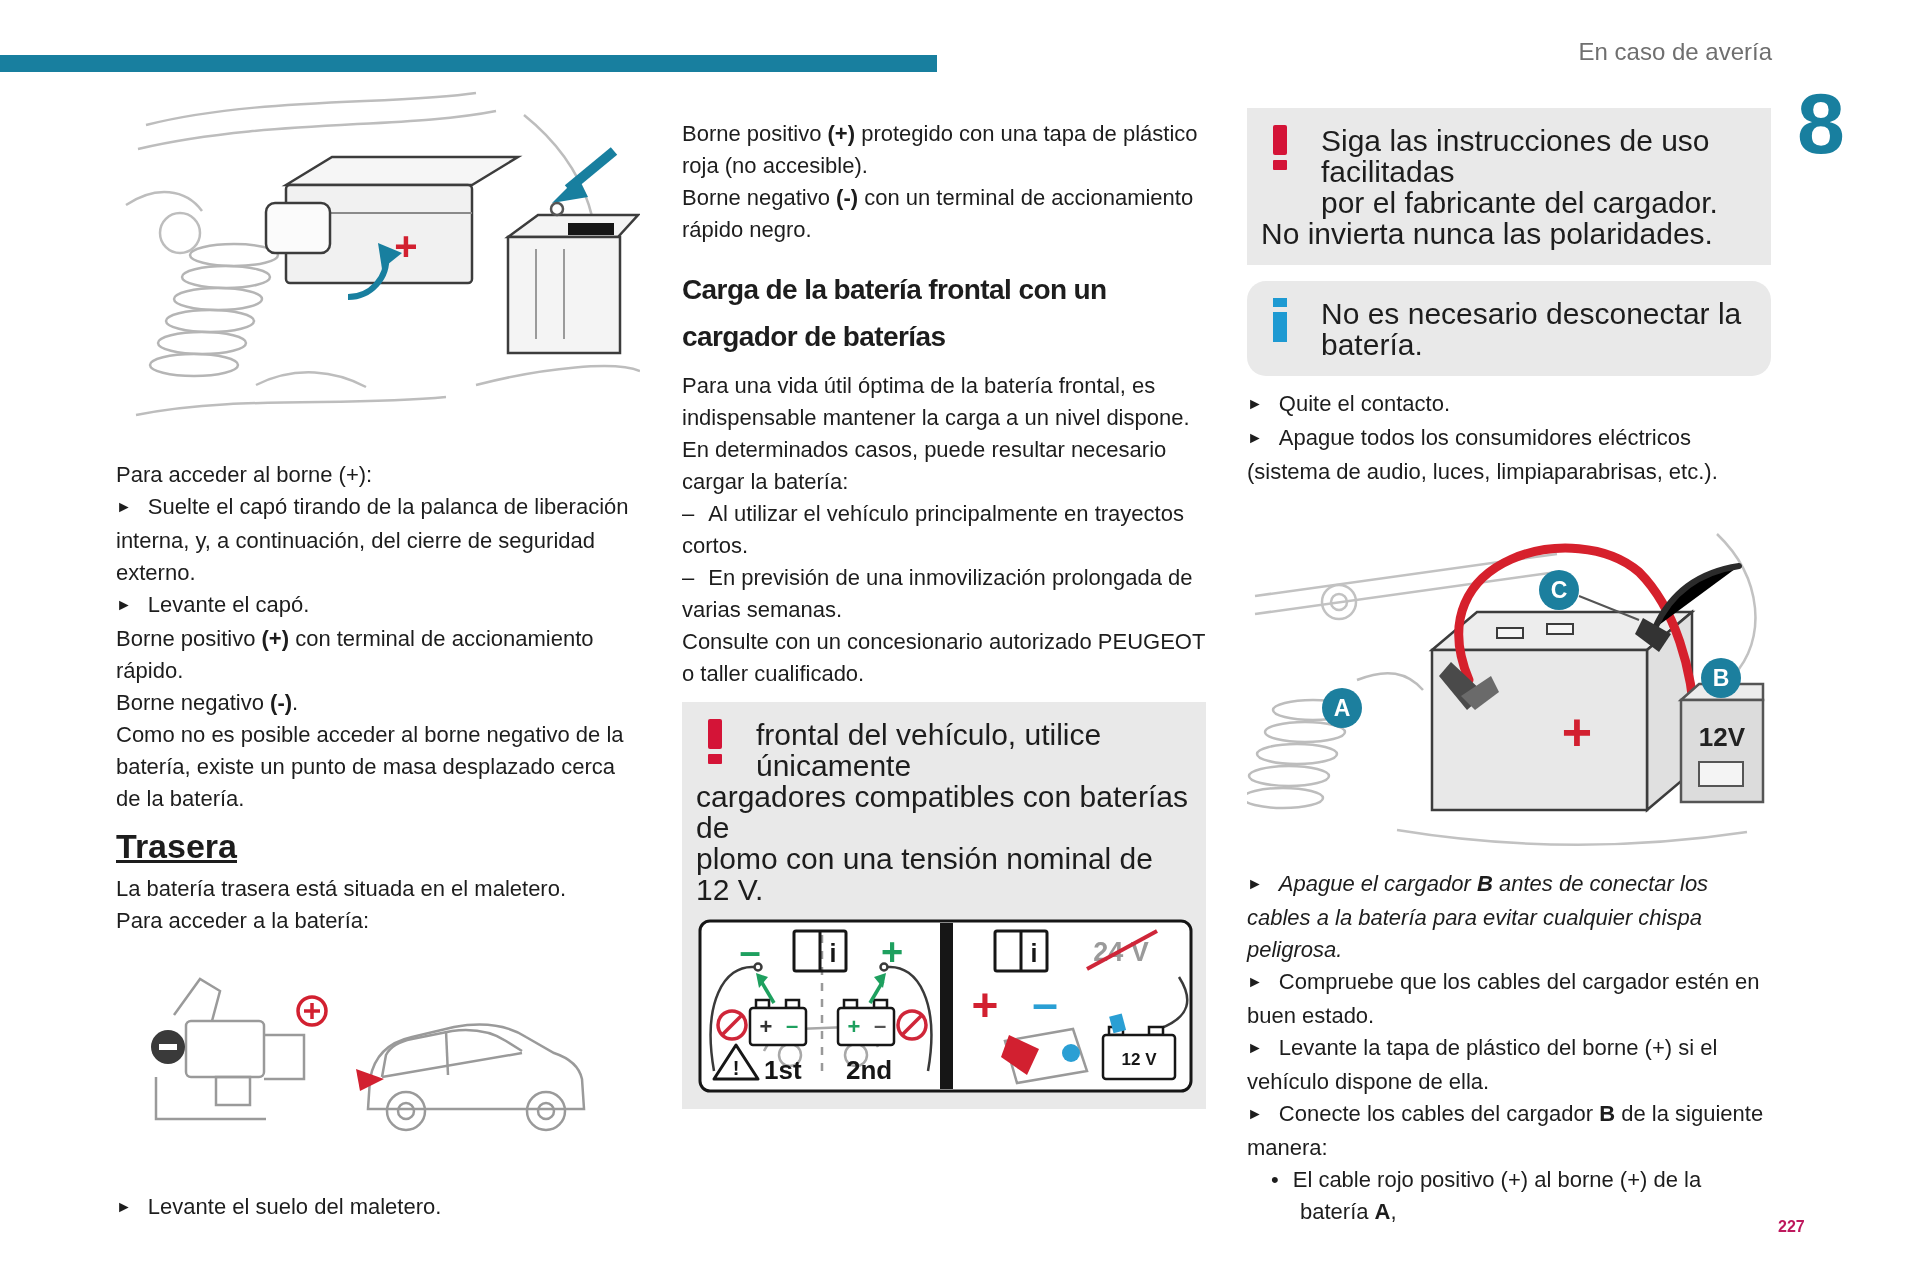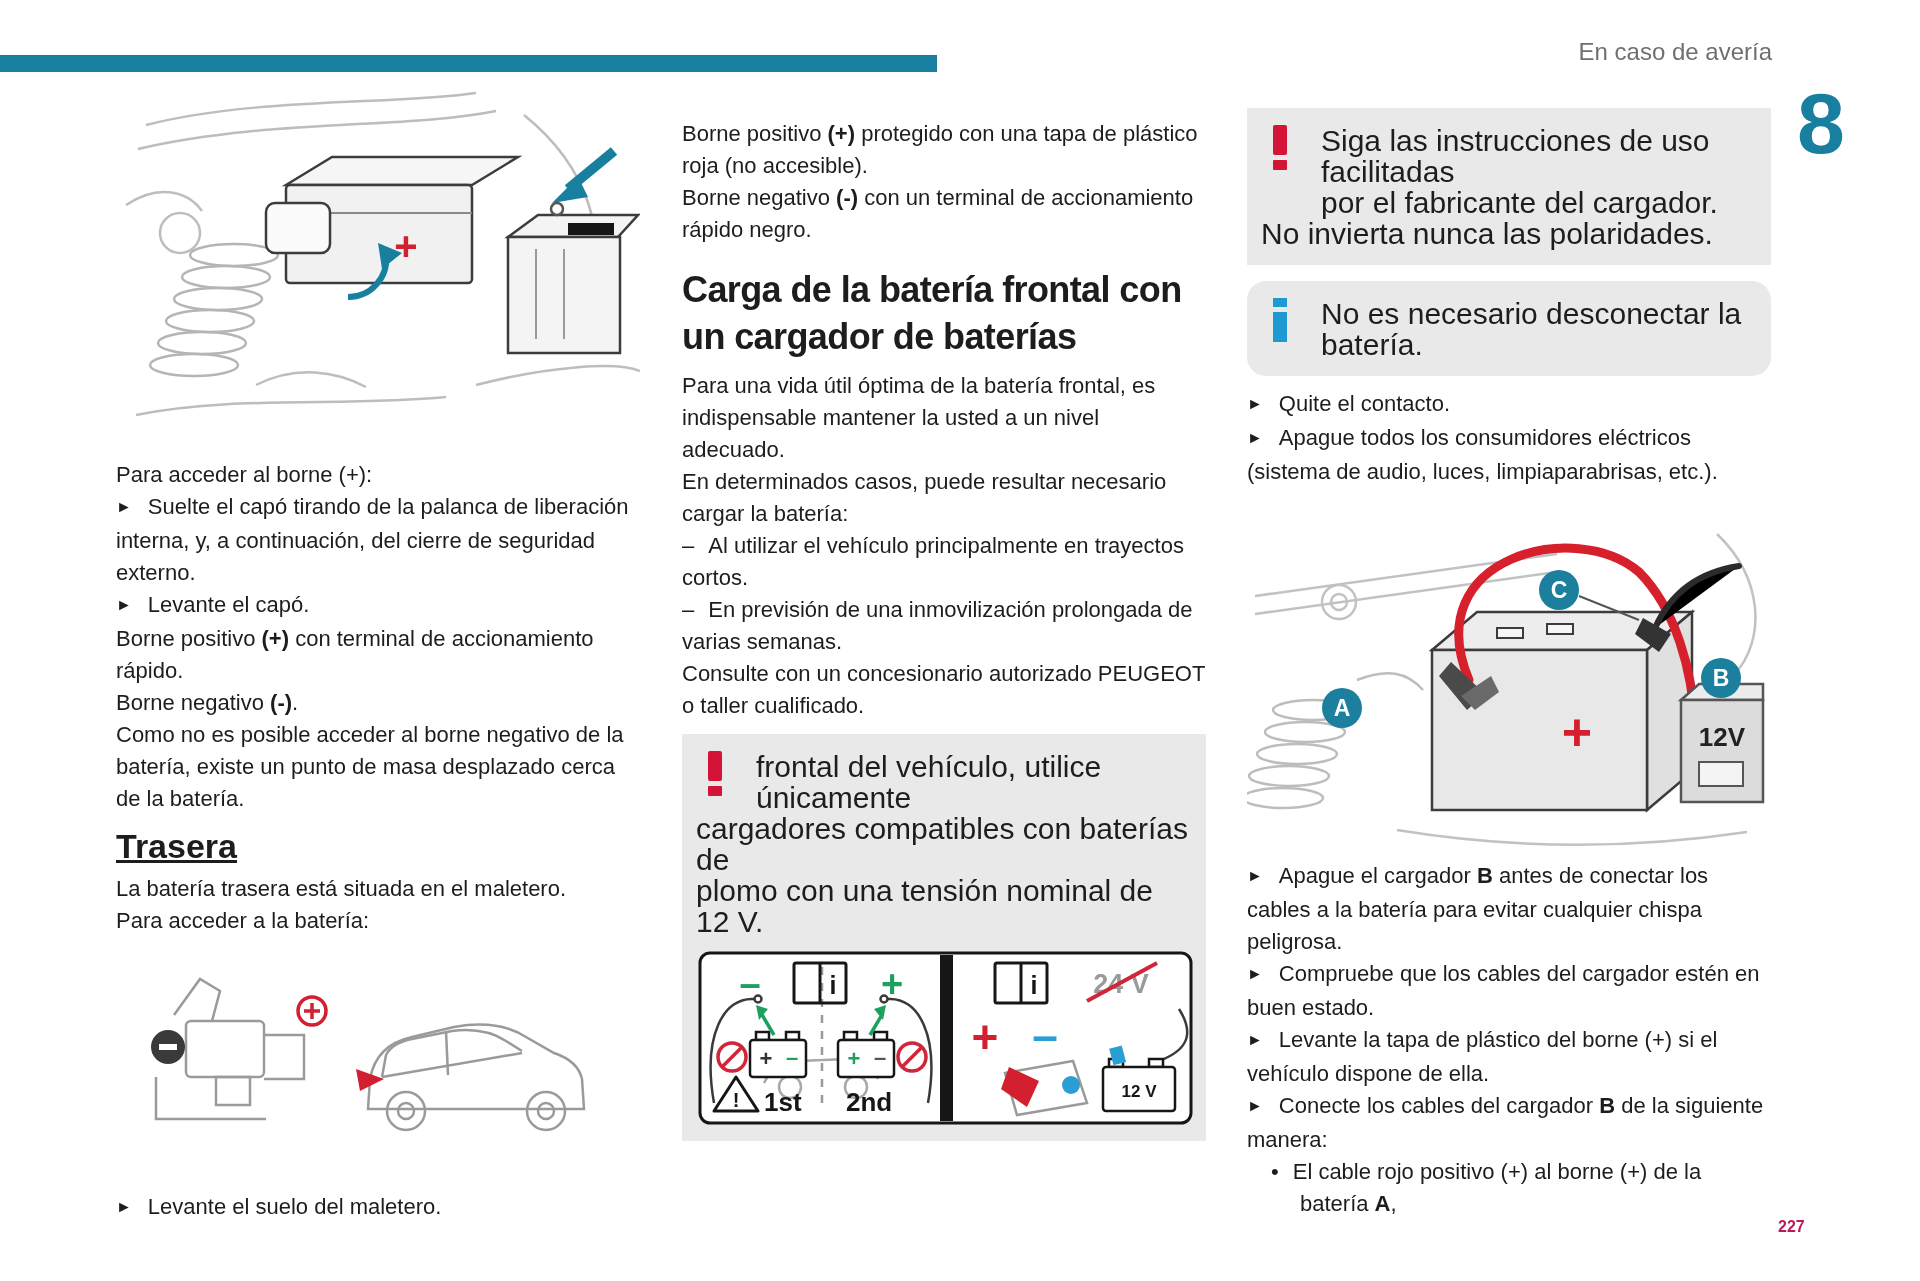--- a/index.html
+++ b/index.html
@@ -9,25 +9,25 @@
   .running-head{position:absolute;top:38px;right:148px;font-size:24px;color:#6f6f6f;}
   .chapter-num{position:absolute;left:1797px;top:80px;font-size:86px;font-weight:bold;color:#187f9f;line-height:1;}
   .page-num{position:absolute;left:1778px;top:1218px;font-size:16px;font-weight:bold;color:#be185d;}
 
   .col{position:absolute;width:524px;}
   #col-left{left:116px;top:85px;}
   #col-mid{left:682px;top:118px;}
   #col-right{left:1247px;top:108px;}
 
   p{margin:0;font-size:22px;line-height:32px;}
-  .mt6{margin-top:0;} .mt12{margin-top:12px;}
+  .mt6{margin-top:8px;font-style:italic;} .mt12{margin-top:12px;}
   b{font-weight:bold;}
   .tri{font-size:16px;margin-right:16px;position:relative;top:-2px;display:inline-block;}
   .gap{display:inline-block;width:14px;}
-  h1.section-title{font-size:36px;line-height:47px;font-weight:bold;letter-spacing:-0.6px;margin:20px 0 10px 0;}
+  h1.section-title{font-size:28px;line-height:47px;font-weight:bold;letter-spacing:-0.6px;margin:20px 0 10px 0;}
   h2.sub-title{font-size:34px;line-height:32px;font-weight:bold;margin:15px 0 11px 0;text-decoration:underline;}
 
   .graybox{background:#e9e9e9;position:relative;}
   .box-pad{padding:17px 14px 16px 14px;}
   .boxline{font-size:30px;line-height:31px;}
   .ind{margin-left:60px;}
   .float-icon{position:absolute;left:26px;top:17px;width:14px;}
   .excl .b1{width:14px;height:30px;background:#d41437;border-radius:2px;}
   .excl .b2{width:14px;height:10px;background:#d41437;margin-top:5px;border-radius:1px;}
   .infoi .b2{width:14px;height:9px;background:#1e9ad2;}
@@ -148,21 +148,21 @@
 
     <p class="mt12"><span class="tri">►</span><span>Levante el suelo del maletero.</span></p>
   </div>
 
   <div class="col" id="col-mid">
     <p><span>Borne positivo </span><b>(+)</b><span> protegido con una tapa de plástico roja (no accesible).</span></p>
     <p><span>Borne negativo </span><b>(-)</b><span> con un terminal de accionamiento rápido negro.</span></p>
 
     <h1 class="section-title">Carga de la batería frontal con un cargador de baterías</h1>
 
-    <p>Para una vida útil óptima de la batería frontal, es indispensable mantener la usted a un nivel adecuado.</p>
+    <p>Para una vida útil óptima de la batería frontal, es indispensable mantener la carga a un nivel dispone.</p>
     <p>En determinados casos, puede resultar necesario cargar la batería:</p>
     <p><span>–</span><span class="gap"></span><span>Al utilizar el vehículo principalmente en trayectos cortos.</span></p>
     <p><span>–</span><span class="gap"></span><span>En previsión de una inmovilización prolongada de varias semanas.</span></p>
     <p>Consulte con un concesionario autorizado PEUGEOT o taller cualificado.</p>
 
     <div class="graybox box-pad mt12">
       <div class="float-icon excl">
           <div class="b1"></div>
           <div class="b2"></div>
         </div>

